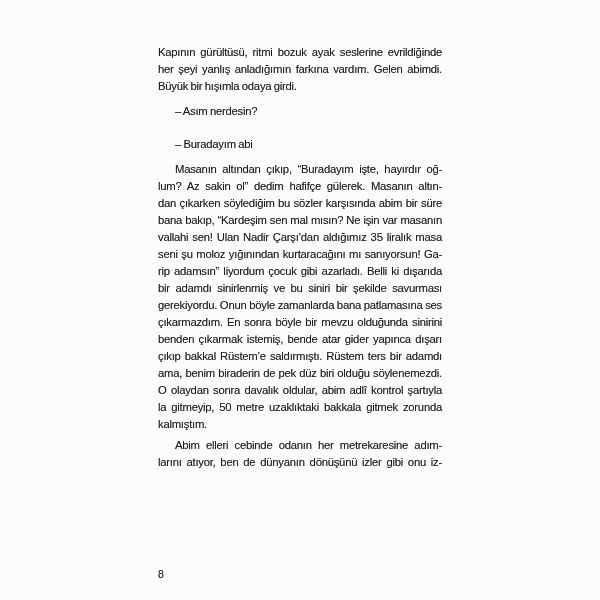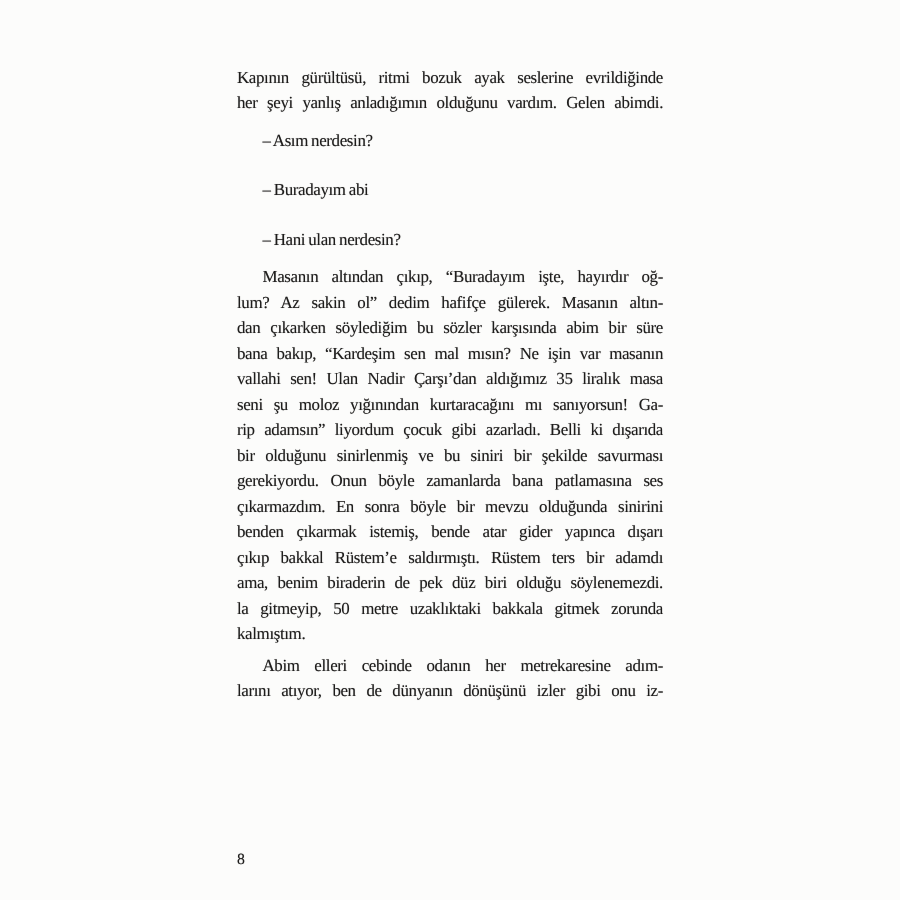--- a/index.html
+++ b/index.html
@@ -8,21 +8,21 @@
     width: 600px;
     height: 600px;
     overflow: hidden;
     background: #fcfcfb;
   }
   .book-page {
     position: relative;
     width: 600px;
     height: 600px;
     background: #fcfcfb;
-    font-family: Liberation Serif, serif;
+    font-family: Liberation Sans, sans-serif;
     color: #1e1d1c;
   }
   .page-text {
     position: absolute;
     left: 158px;
     top: 44px;
     width: 284px;
     font-size: 11.3px;
     line-height: 17px;
     letter-spacing: -0.25px;
@@ -57,41 +57,42 @@
     text-shadow: 0 0 0.5px rgba(30,29,28,0.45);
   }
 </style>
 </head>
 <body>
 
 <div class="book-page">
   <div class="page-text">
       <div class="block para b0">
         <div class="line">Kapının gürültüsü, ritmi bozuk ayak seslerine evrildiğinde</div>
-        <div class="line">her şeyi yanlış anladığımın olduğunu vardım. Gelen abimdi.</div>
+        <div class="line">her şeyi yanlış anladığımın farkına vardım. Gelen abimdi.</div>
+        <div class="line last">Büyük bir hışımla odaya girdi.</div>
       </div>
       <div class="block dialogue b1">
         <div class="line">– Asım nerdesin?</div>
         <div class="line">– Buradayım abi</div>
-        <div class="line">– Hani ulan nerdesin?</div>
       </div>
       <div class="block para b2 indent">
         <div class="line">Masanın altından çıkıp, “Buradayım işte, hayırdır oğ-</div>
         <div class="line">lum? Az sakin ol” dedim hafifçe gülerek. Masanın altın-</div>
         <div class="line">dan çıkarken söylediğim bu sözler karşısında abim bir süre</div>
         <div class="line">bana bakıp, “Kardeşim sen mal mısın? Ne işin var masanın</div>
         <div class="line">vallahi sen! Ulan Nadir Çarşı’dan aldığımız 35 liralık masa</div>
         <div class="line">seni şu moloz yığınından kurtaracağını mı sanıyorsun! Ga-</div>
         <div class="line">rip adamsın” liyordum çocuk gibi azarladı. Belli ki dışarıda</div>
-        <div class="line">bir olduğunu sinirlenmiş ve bu siniri bir şekilde savurması</div>
+        <div class="line">bir adamdı sinirlenmiş ve bu siniri bir şekilde savurması</div>
         <div class="line">gerekiyordu. Onun böyle zamanlarda bana patlamasına ses</div>
         <div class="line">çıkarmazdım. En sonra böyle bir mevzu olduğunda sinirini</div>
         <div class="line">benden çıkarmak istemiş, bende atar gider yapınca dışarı</div>
         <div class="line">çıkıp bakkal Rüstem’e saldırmıştı. Rüstem ters bir adamdı</div>
         <div class="line">ama, benim biraderin de pek düz biri olduğu söylenemezdi.</div>
+        <div class="line">O olaydan sonra davalık oldular, abim adlî kontrol şartıyla</div>
         <div class="line">la gitmeyip, 50 metre uzaklıktaki bakkala gitmek zorunda</div>
         <div class="line last">kalmıştım.</div>
       </div>
       <div class="block para b3 indent continued">
         <div class="line">Abim elleri cebinde odanın her metrekaresine adım-</div>
         <div class="line">larını atıyor, ben de dünyanın dönüşünü izler gibi onu iz-</div>
       </div>
     </div>
   <div class="page-number">8</div>
 </div>

